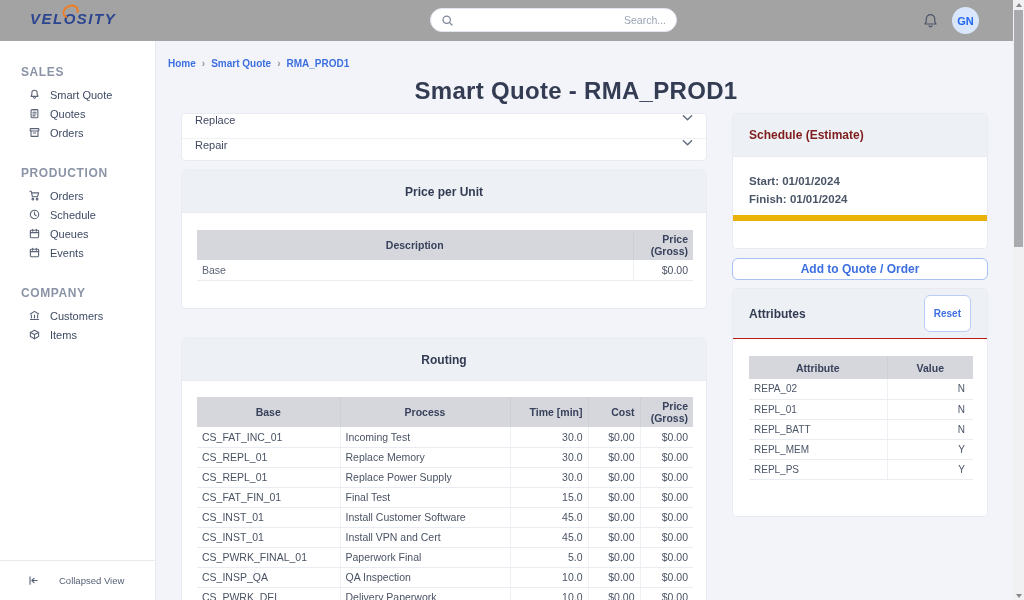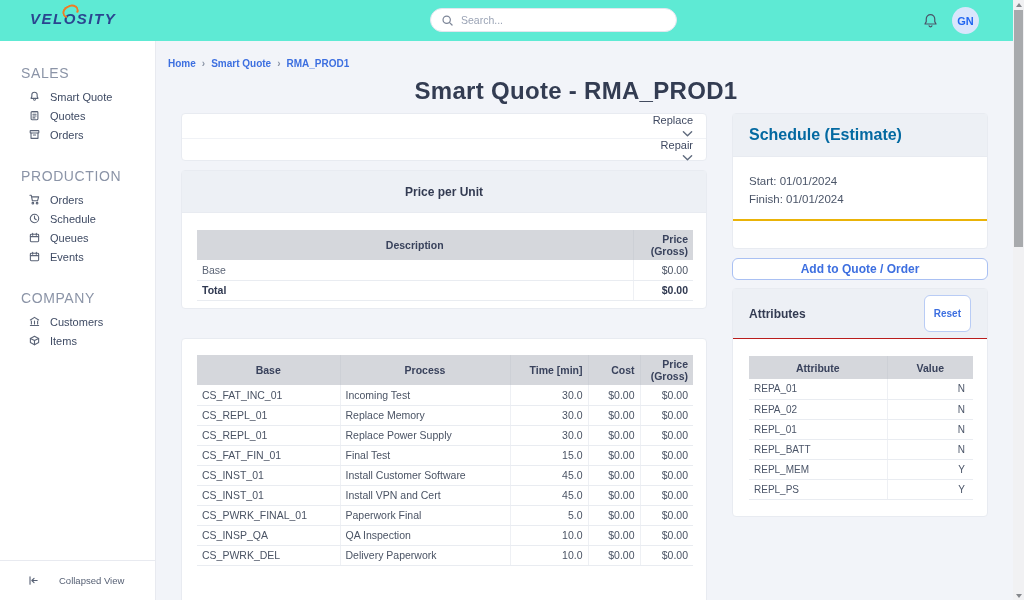--- a/index.html
+++ b/index.html
@@ -1,41 +1,41 @@
 <!DOCTYPE html>
 <html><head>
 <meta charset="utf-8">
 <style>
   * { margin:0; padding:0; box-sizing:border-box; }
   html,body { width:1024px; height:600px; overflow:hidden; background:#fff;
               font-family:"Liberation Sans","DejaVu Sans",sans-serif; }
   .viewport { position:relative; width:1024px; height:600px; overflow:hidden; background:#fff; }
 
   
-  .top-header { position:absolute; left:0; top:0; width:1013px; height:41px; background:#5eead4; z-index:5; }
+  .top-header { position:absolute; left:0; top:0; width:1013px; height:41px; background:#a3a3a3; z-index:5; }
   .logo { position:absolute; left:30px; top:10px; font-size:15px; font-weight:bold; font-style:italic;
           letter-spacing:1.5px; color:#2b4590; }
   .logo-o { position:relative; color:#2b4590; }
   .logo-o::after { content:""; position:absolute; left:-2px; top:-5px; width:13px; height:9px;
           border:2px solid #f07c24; border-radius:50%; border-bottom-color:transparent;
           transform:rotate(-24deg); }
   .search { position:absolute; left:430px; top:8px; width:247px; height:24px; border:1px solid #e2e6ee;
             border-radius:12px; background:#fff; display:flex; align-items:center; padding:0 10px; }
   .search input { border:none; outline:none; flex:1; font-size:10.5px; color:#4a5468; margin-left:7px;
-            font-family:inherit; background:transparent; }
+            font-family:inherit; background:transparent;text-align:right; }
   .search input::placeholder { color:#9aa3b5; }
   .header-right { position:absolute; right:34px; top:0; height:41px; display:flex; align-items:center; gap:13px; }
   .bell { display:inline-flex; cursor:pointer; }
   .avatar { width:27px; height:27px; border-radius:50%; background:#d9e6fc; color:#2166f0;
             font-size:11px; font-weight:bold; display:flex; align-items:center; justify-content:center; cursor:pointer; }
 
   
   .sidebar { position:absolute; left:0; top:41px; width:156px; height:559px; background:#fff;
              border-right:1px solid #e8eaf0; z-index:4; }
-  .side-section-label { margin:24px 0 6px 21px; font-size:14px; font-weight:normal; letter-spacing:.6px;
+  .side-section-label { margin:24px 0 6px 21px; font-size:12px; font-weight:bold; letter-spacing:.6px;
              color:#8b94a7; }
   .side-section-label.first { margin-top:24px; }
   .side-item { display:flex; align-items:center; height:19px; padding-left:28px; cursor:pointer; }
   .side-item .sicon { width:12px; display:inline-flex; justify-content:center; }
   .side-item .slabel { margin-left:10px; font-size:11px; color:#3e4a63; }
   .side-footer { position:absolute; left:0; bottom:0; width:100%; height:40px; border-top:1px solid #e8eaf0;
              display:flex; align-items:center; padding-left:28px; cursor:pointer; }
   .side-footer .slabel { margin-left:20px; font-size:9.5px; color:#555f73; }
   .sicon svg, .side-footer svg { stroke:#5b6477; fill:none; stroke-width:1.2; stroke-linecap:round; stroke-linejoin:round; }
 
@@ -45,21 +45,21 @@
   .breadcrumb .crumb { cursor:pointer; }
   .breadcrumb .sep { color:#8a93a5; margin:0 6px; font-weight:bold; }
   .page-title { position:absolute; left:0; top:36px; width:840px; text-align:center; font-size:24px;
                 color:#333c52; letter-spacing:.3px; }
 
   .card { position:absolute; background:#fff; border:1px solid #e8ebf1; border-radius:4px; }
   .card-header { background:#edf0f5; border-bottom:1px solid #e8ebf1; }
 
   
   .accordion-card { left:25px; top:72px; width:526px; height:48px; }
-  .acc-row { height:24px; display:flex; align-items:flex-end; padding:0 13px; cursor:pointer;flex-direction:column; }
+  .acc-row { height:24px; display:flex; align-items:flex-start; padding:0 13px; cursor:pointer; }
   .acc-row + .acc-row { border-top:1px solid #f0f2f6; }
   .acc-row .acc-label { flex:1; font-size:11px; color:#3f4961; }
 
   
   .price-card { left:25px; top:129px; width:526px; height:139px; }
   .price-card .card-header, .routing-card .card-header { height:42px; display:flex; align-items:center;
         justify-content:center; font-size:12px; font-weight:bold; color:#333b52; }
   .card-body { padding:17px 15px 10px; }
 
   table { border-collapse:collapse; width:100%; table-layout:fixed; }
@@ -75,23 +75,23 @@
   .total-row td { font-weight:bold; color:#2f3850; border-top:1px solid #dfe3e9; }
 
   
   .routing-card { left:25px; top:297px; width:526px; height:330px; }
   .routing-card .card-body { padding:16px 15px 12px; }
   .routing-table thead th { height:30px; }
 
   
   .schedule-card { left:576px; top:72px; width:256px; height:136px; }
   .schedule-card .card-header { height:43px; display:flex; align-items:center; padding-left:16px;
-        font-size:16px; font-weight:bold; color:#0369a1; }
+        font-size:12px; font-weight:bold; color:#7f1d1d; }
   .schedule-body { padding:16px; font-size:11.5px; color:#4b5568; line-height:17.5px; height:64px;
-        border-bottom:2px solid #eab308; }
+        border-bottom:6px solid #eab308;font-weight:bold; }
   .add-order-btn { position:absolute; left:576px; top:217px; width:256px; height:22px; background:#fff;
         border:1px solid #a9c0f3; border-radius:6px; color:#3d6fe0; font-size:12px; font-weight:bold;
         font-family:inherit; cursor:pointer; }
 
   .attributes-card { left:576px; top:247px; width:256px; height:229px; }
   .attr-header { height:50px; background:#edf0f5; border-bottom:1px solid #b91c1c; display:flex;
         align-items:center; justify-content:space-between; padding:0 16px; }
   .attr-title { font-size:12px; font-weight:bold; color:#333b52; }
   .reset-btn { background:#fff; border:1px solid #b9ccf5; border-radius:6px; color:#3d6fe0;
         font-size:10px; font-weight:bold; padding:12px 9px; font-family:inherit; cursor:pointer; }
@@ -278,30 +278,27 @@
             <tr>
               <th class="cen">Description</th>
               <th class="num">Price (Gross)</th>
             </tr>
           </thead>
           <tbody>
             <tr>
               <td class="desc-cell">Base</td>
               <td class="num">$0.00</td>
             </tr>
-            <tr class="total-row">
-              <td>Total</td>
-              <td class="num">$0.00</td>
-            </tr>
           </tbody>
         </table>
       </div>
     </section>
 
     <section class="card routing-card">
+      <div class="card-header">Routing</div>
       <div class="card-body">
         <table class="routing-table">
           <colgroup>
               <col style="width:143px">
               <col style="width:170px">
               <col style="width:78px">
               <col style="width:52px">
               <col style="width:53px">
             </colgroup>
           <thead>
@@ -404,24 +401,20 @@
               <col style="width:86px">
             </colgroup>
           <thead>
             <tr>
               <th>Attribute</th>
               <th>Value</th>
             </tr>
           </thead>
           <tbody>
               <tr>
-                <td>REPA_01</td>
-                <td class="num">N</td>
-              </tr>
-              <tr>
                 <td>REPA_02</td>
                 <td class="num">N</td>
               </tr>
               <tr>
                 <td>REPL_01</td>
                 <td class="num">N</td>
               </tr>
               <tr>
                 <td>REPL_BATT</td>
                 <td class="num">N</td>

